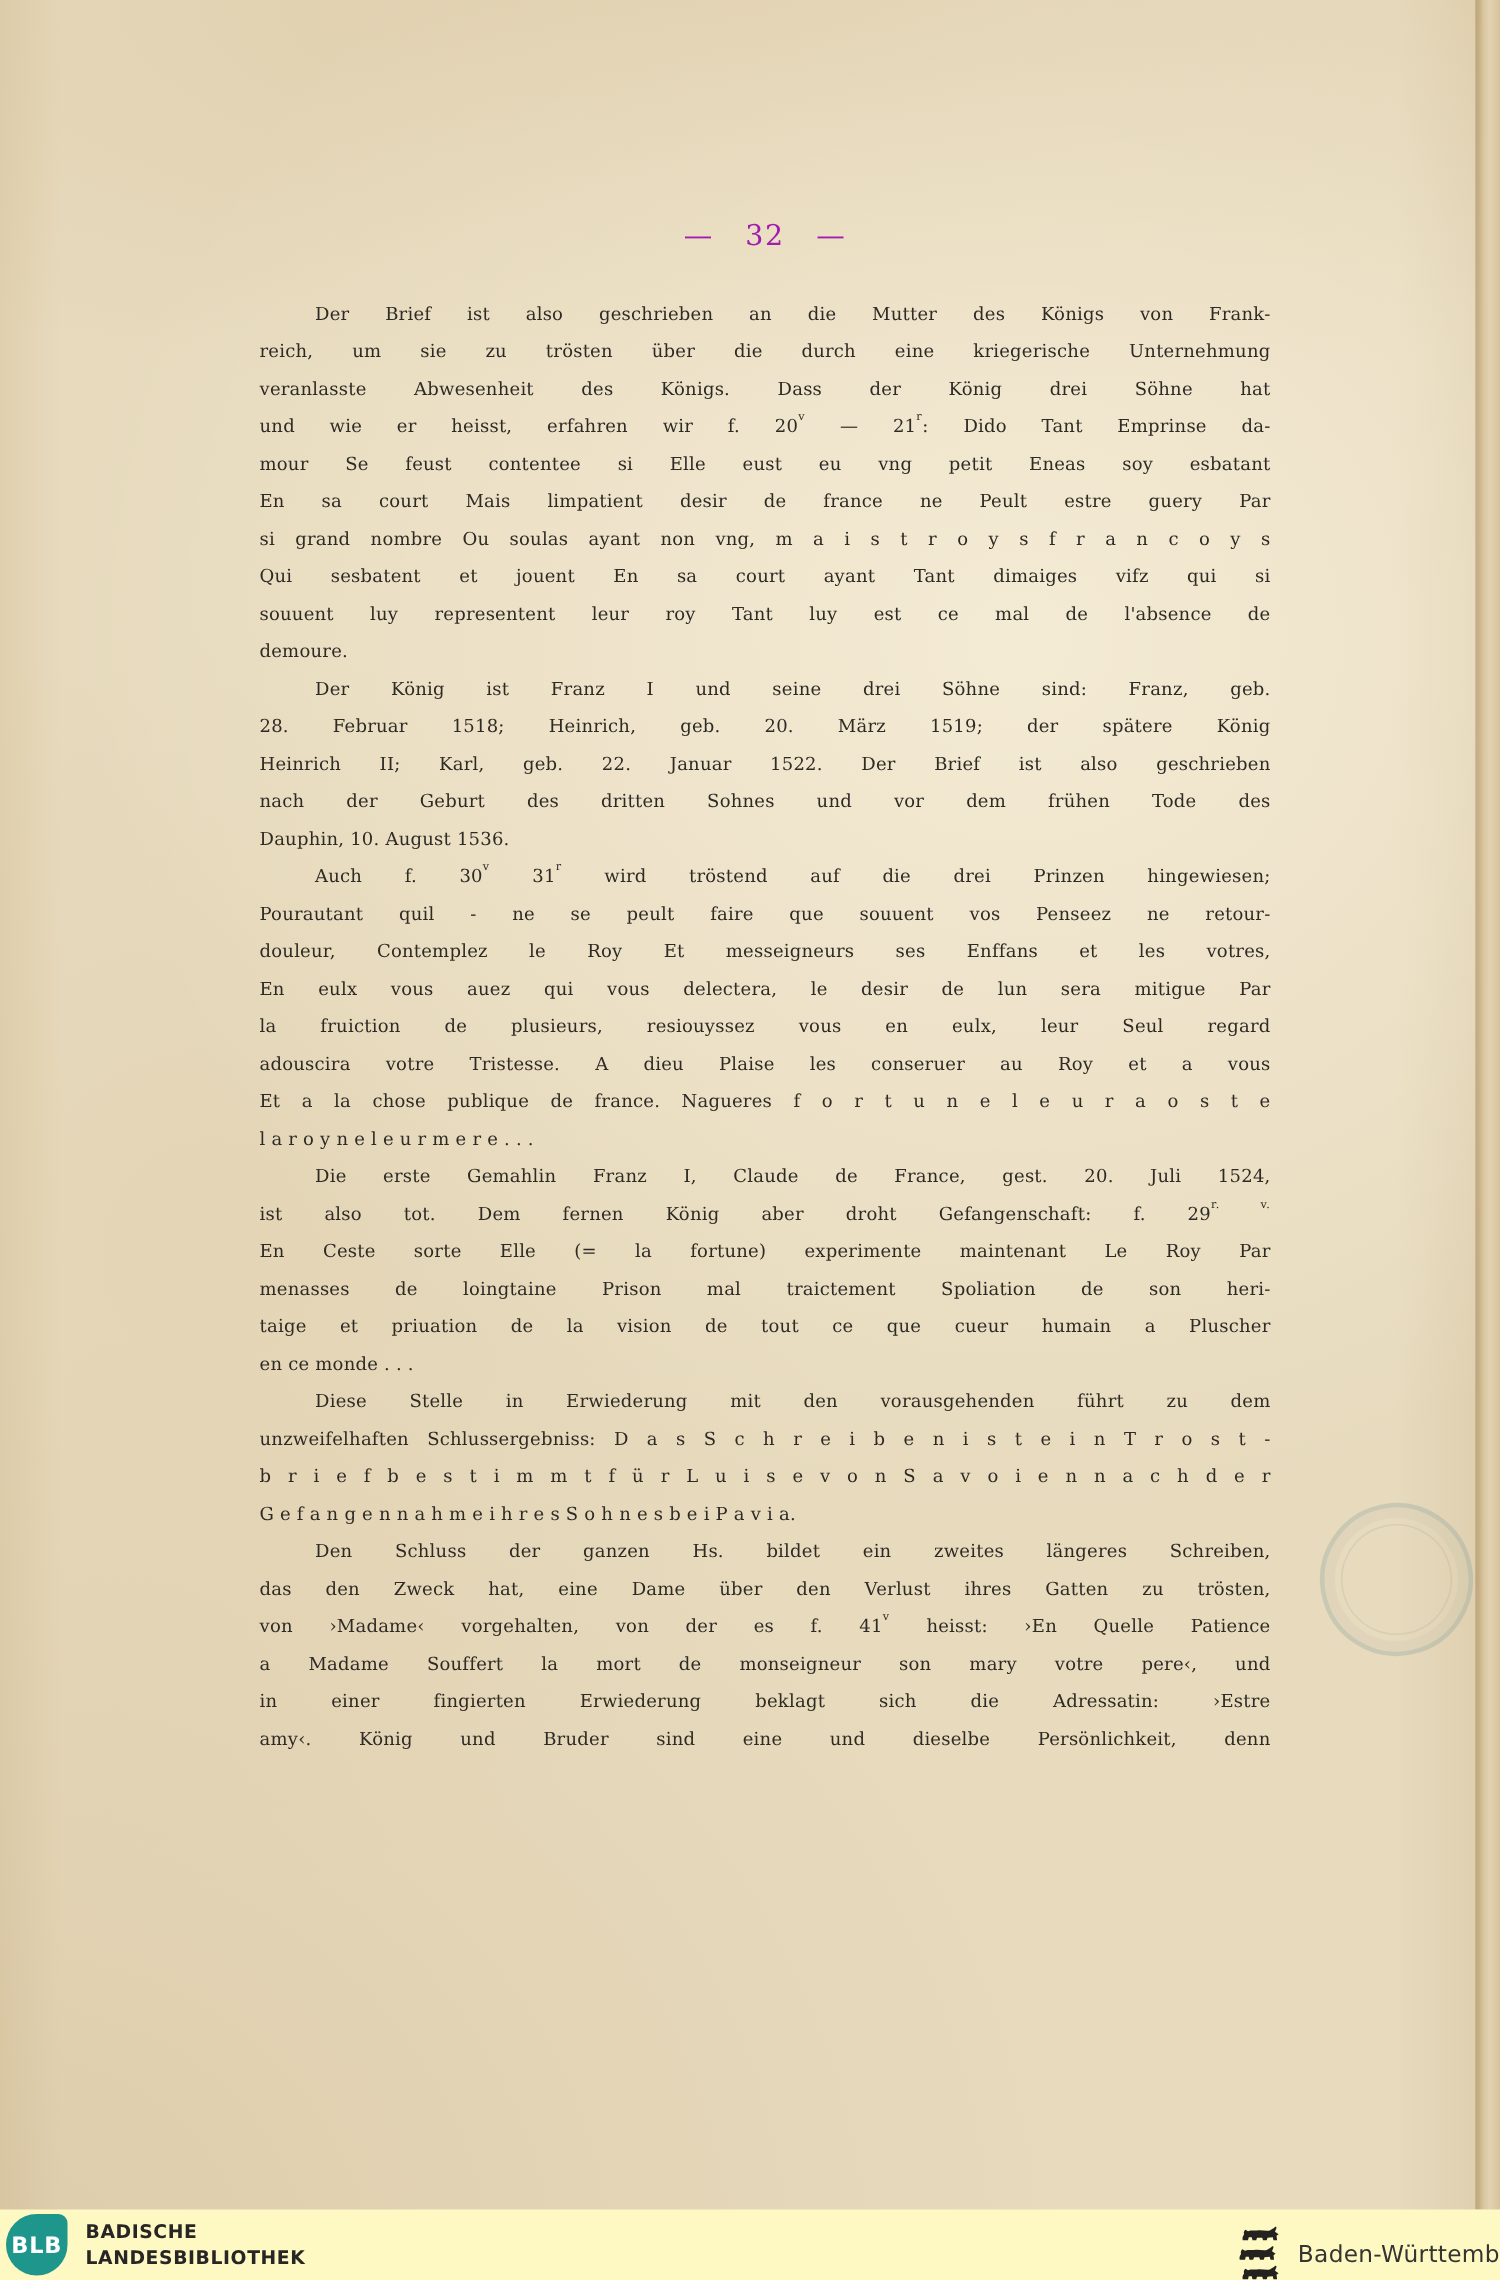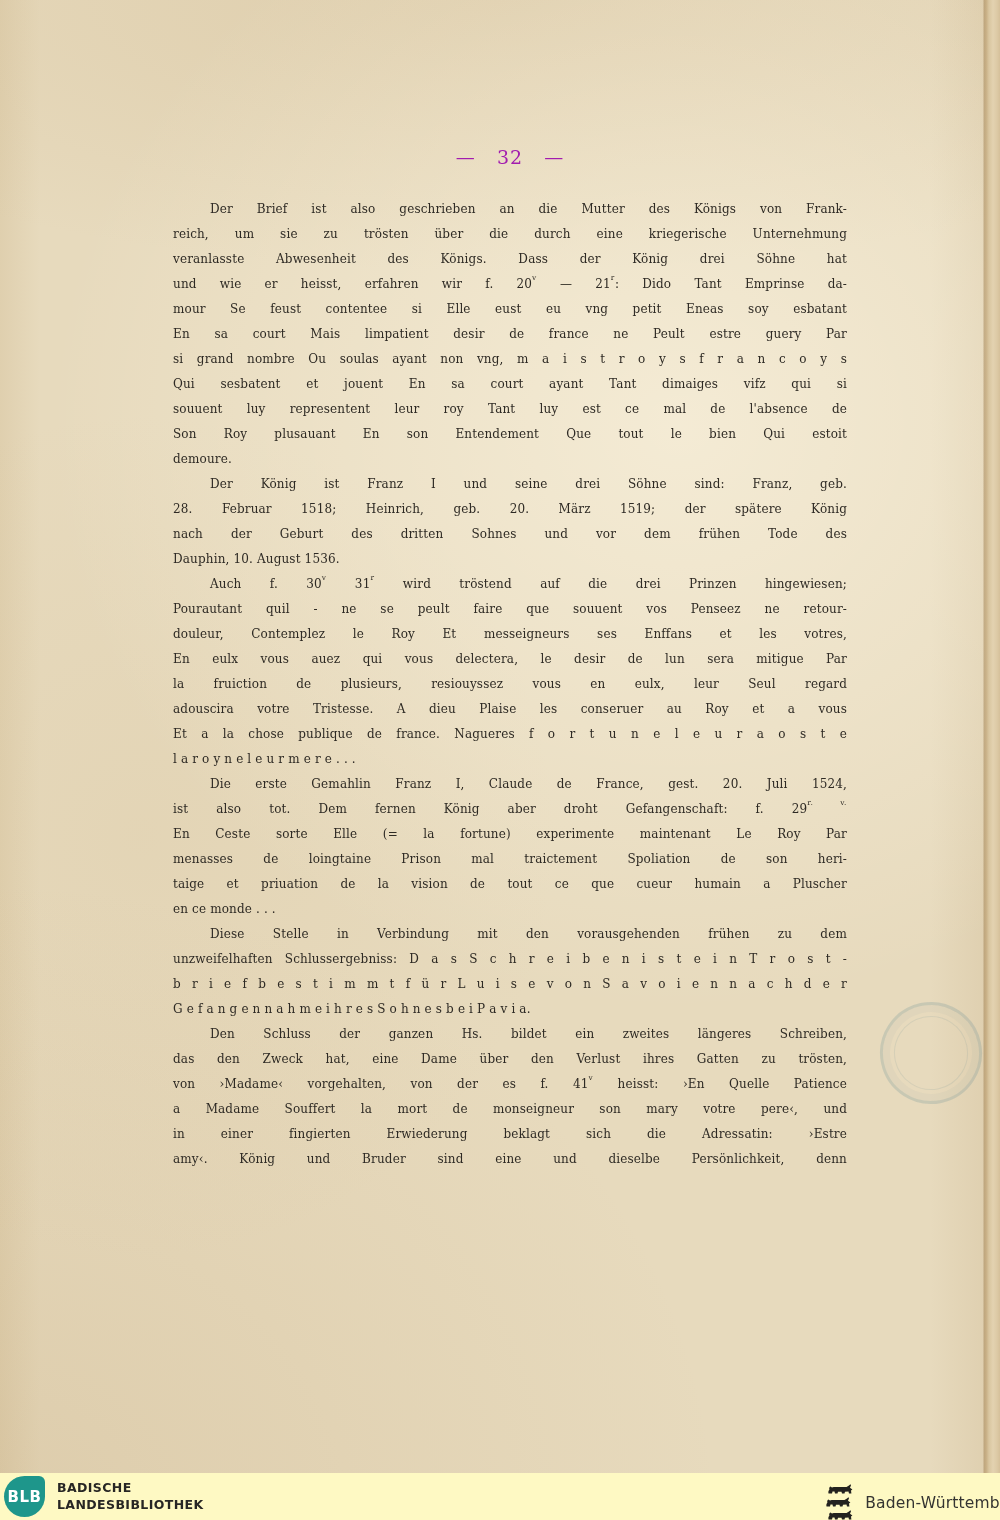--- a/index.html
+++ b/index.html
@@ -110,26 +110,26 @@
       <div class="paragraph">
         <div class="line indent">Der Brief ist also geschrieben an die Mutter des Königs von Frank-</div>
         <div class="line">reich, um sie zu trösten über die durch eine kriegerische Unternehmung</div>
         <div class="line">veranlasste Abwesenheit des Königs. Dass der König drei Söhne hat</div>
         <div class="line">und wie er heisst, erfahren wir f. 20<sup>v</sup> — 21<sup>r</sup>: Dido Tant Emprinse da-</div>
         <div class="line">mour Se feust contentee si Elle eust eu vng petit Eneas soy esbatant</div>
         <div class="line">En sa court Mais limpatient desir de france ne Peult estre guery Par</div>
         <div class="line">si grand nombre Ou soulas ayant non vng, m a i s t r o y s f r a n c o y s</div>
         <div class="line">Qui sesbatent et jouent En sa court ayant Tant dimaiges vifz qui si</div>
         <div class="line">souuent luy representent leur roy Tant luy est ce mal de l'absence de</div>
-        <div class="line">Son Roy plusauant En son Entendement Que tout le bien Qui estoit</div>
         <div class="line final">demoure.</div>
       </div>
       <div class="paragraph">
         <div class="line indent">Der König ist Franz I und seine drei Söhne sind: Franz, geb.</div>
         <div class="line">28. Februar 1518; Heinrich, geb. 20. März 1519; der spätere König</div>
+        <div class="line">Heinrich II; Karl, geb. 22. Januar 1522. Der Brief ist also geschrieben</div>
         <div class="line">nach der Geburt des dritten Sohnes und vor dem frühen Tode des</div>
         <div class="line final">Dauphin, 10. August 1536.</div>
       </div>
       <div class="paragraph">
         <div class="line indent">Auch f. 30<sup>v</sup> 31<sup>r</sup> wird tröstend auf die drei Prinzen hingewiesen;</div>
         <div class="line">Pourautant quil - ne se peult faire que souuent vos Penseez ne retour-</div>
         <div class="line">douleur, Contemplez le Roy Et messeigneurs ses Enffans et les votres,</div>
         <div class="line">En eulx vous auez qui vous delectera, le desir de lun sera mitigue Par</div>
         <div class="line">la fruiction de plusieurs, resiouyssez vous en eulx, leur Seul regard</div>
         <div class="line">adouscira votre Tristesse. A dieu Plaise les conseruer au Roy et a vous</div>
@@ -138,21 +138,21 @@
       </div>
       <div class="paragraph">
         <div class="line indent">Die erste Gemahlin Franz I, Claude de France, gest. 20. Juli 1524,</div>
         <div class="line">ist also tot. Dem fernen König aber droht Gefangenschaft: f. 29<sup>r. v.</sup></div>
         <div class="line">En Ceste sorte Elle (= la fortune) experimente maintenant Le Roy Par</div>
         <div class="line">menasses de loingtaine Prison mal traictement Spoliation de son heri-</div>
         <div class="line">taige et priuation de la vision de tout ce que cueur humain a Pluscher</div>
         <div class="line final">en ce monde . . .</div>
       </div>
       <div class="paragraph">
-        <div class="line indent">Diese Stelle in Verbindung mit den vorausgehenden frühen zu dem</div>
+        <div class="line indent">Diese Stelle in Erwiederung mit den vorausgehenden führt zu dem</div>
         <div class="line">unzweifelhaften Schlussergebniss: D a s S c h r e i b e n i s t e i n T r o s t -</div>
         <div class="line">b r i e f b e s t i m m t f ü r L u i s e v o n S a v o i e n n a c h d e r</div>
         <div class="line final">G e f a n g e n n a h m e i h r e s S o h n e s b e i P a v i a.</div>
       </div>
       <div class="paragraph">
         <div class="line indent">Den Schluss der ganzen Hs. bildet ein zweites längeres Schreiben,</div>
         <div class="line">das den Zweck hat, eine Dame über den Verlust ihres Gatten zu trösten,</div>
         <div class="line">von ›Madame‹ vorgehalten, von der es f. 41<sup>v</sup> heisst: ›En Quelle Patience</div>
         <div class="line">a Madame Souffert la mort de monseigneur son mary votre pere‹, und</div>
         <div class="line">in einer fingierten Erwiederung beklagt sich die Adressatin: ›Estre</div>

